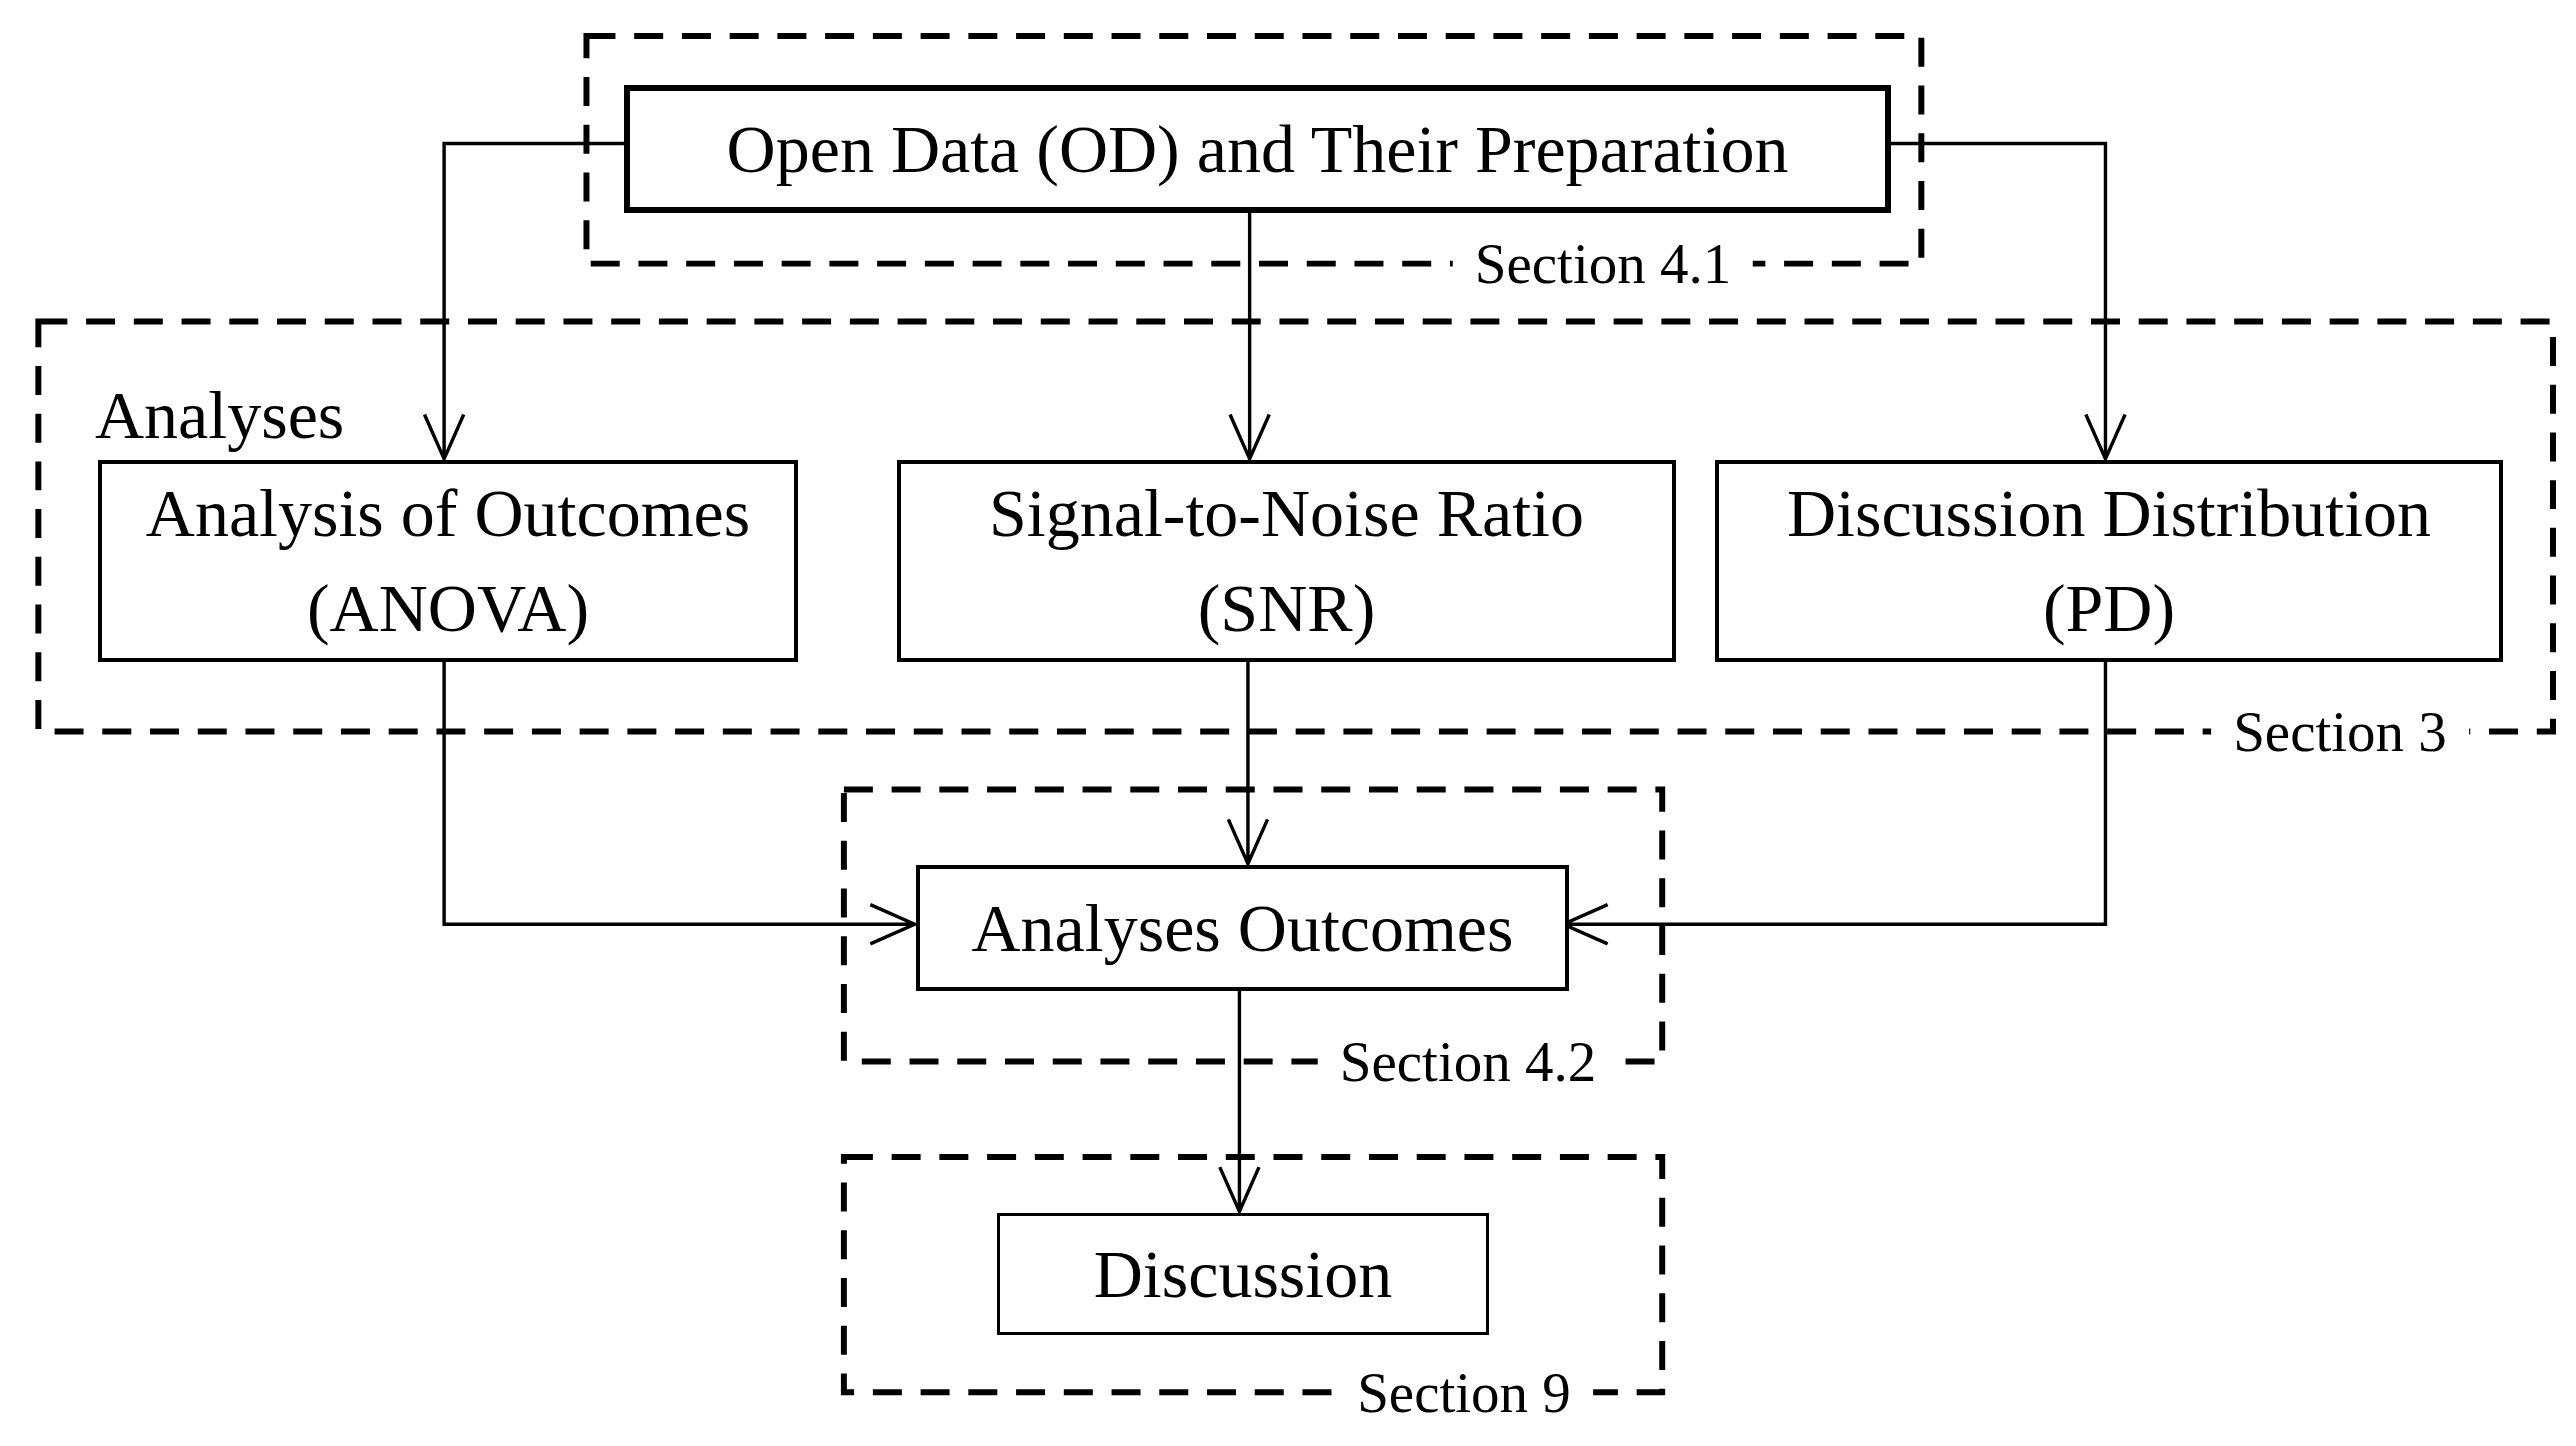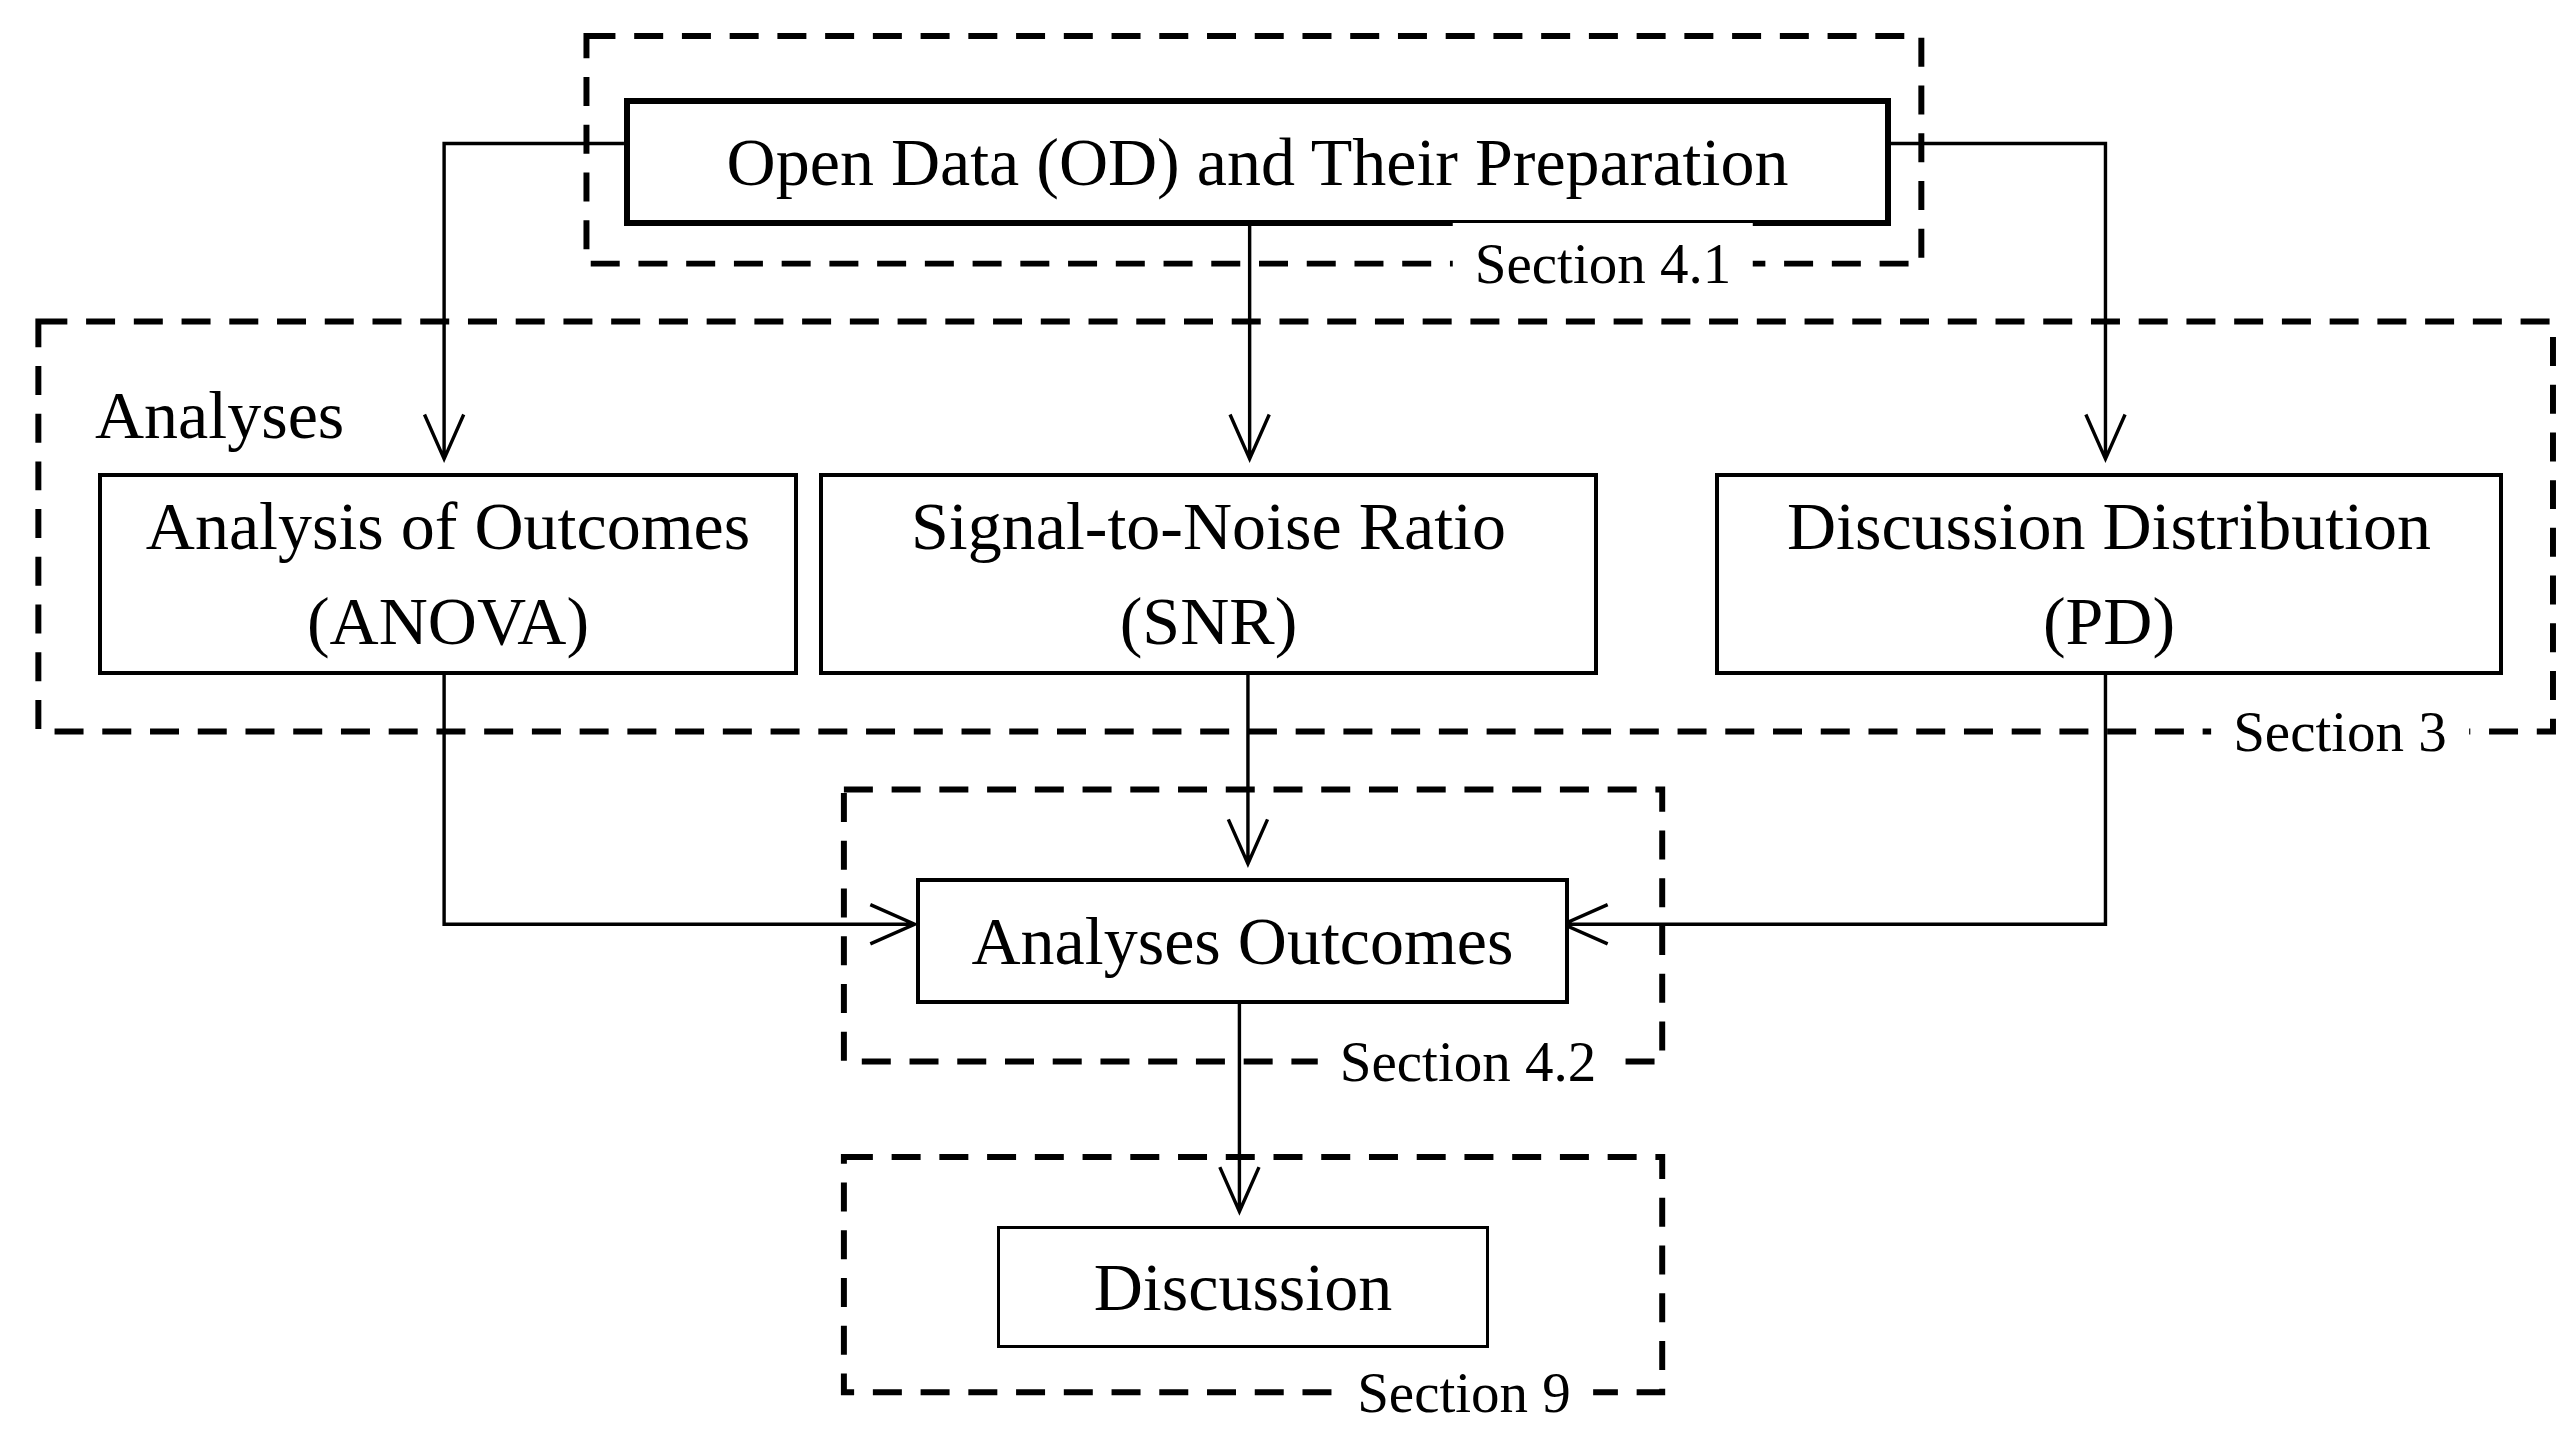--- a/index.html
+++ b/index.html
@@ -28,25 +28,24 @@
     border-style: solid;
     border-color: #000000;
     display: flex;
     flex-direction: column;
     align-items: center;
     justify-content: center;
     text-align: center;
     font-size: 68px;
     line-height: 95px;
     white-space: nowrap;
-    margin-top: 13px;
   }
   .node-od         { left: 624px;  top: 85px;  width: 1255px; height: 116px; border-width: 6px; }
   .node-anova      { left: 98px;  top: 460px;  width: 692px;  height: 194px; border-width: 4.3px; }
-  .node-snr        { left: 819px; top: 460px;  width: 771px;  height: 194px; border-width: 4.3px; }
+  .node-snr        { left: 897px; top: 460px;  width: 771px;  height: 194px; border-width: 4.3px; }
   .node-pd         { left: 1715px; top: 460px;  width: 780px;  height: 194px; border-width: 4.3px; }
   .node-outcomes   { left: 916px; top: 865px; width: 645px;  height: 118px; border-width: 4.3px; }
   .node-discussion { left: 997px; top: 1213px; width: 486px;  height: 116px; border-width: 3.4px; }
   .section-label {
     position: absolute;
     transform: translate(-50%, -50%);
     background: #ffffff;
     padding: 0 22px;
     font-size: 57px;
     line-height: 82px;

